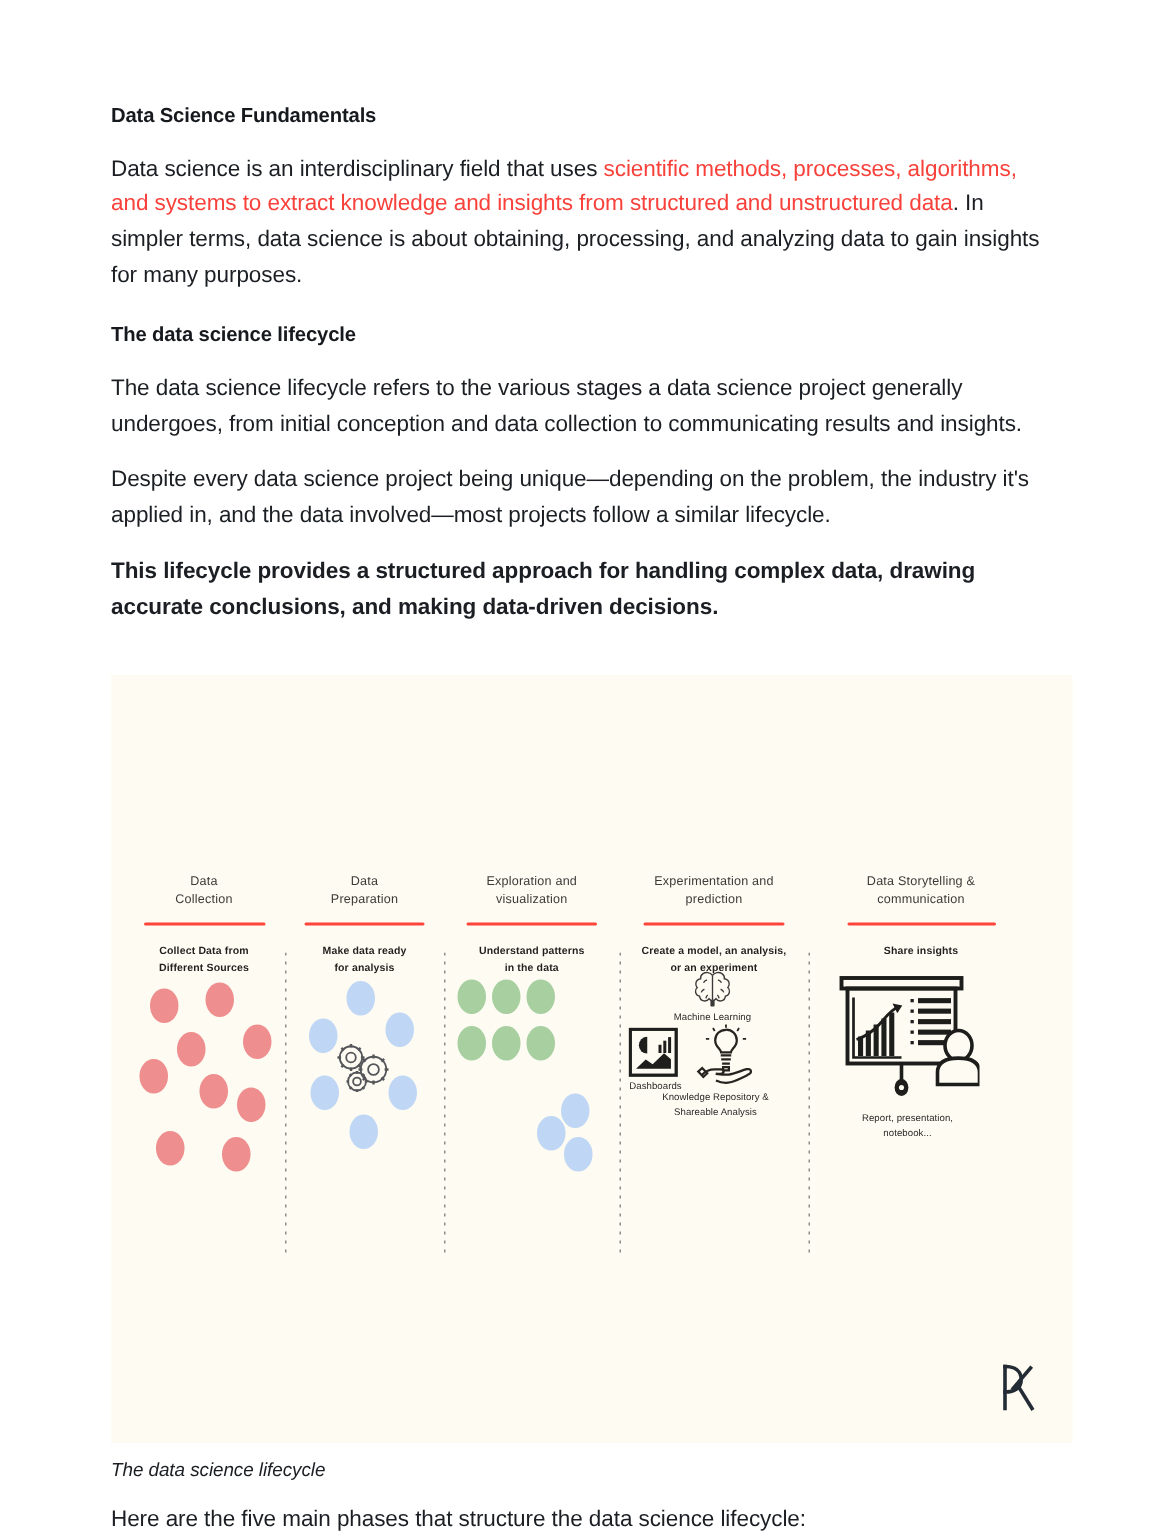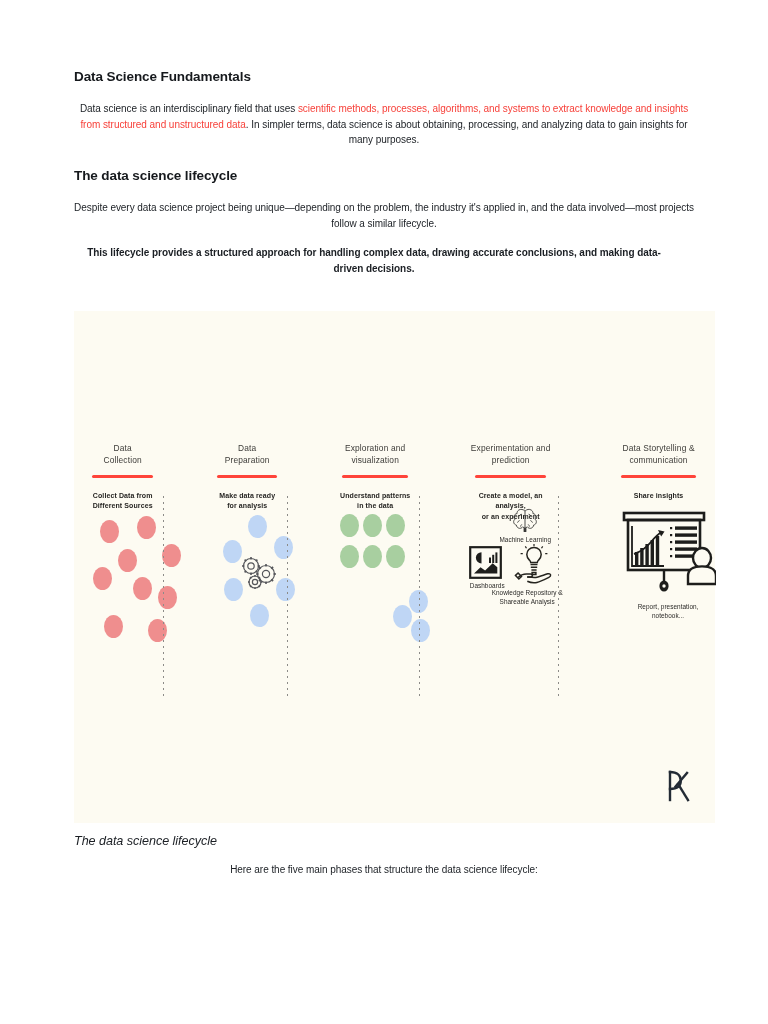--- a/index.html
+++ b/index.html
@@ -29,27 +29,26 @@
   }
   h2.sec-head {
     font-size: 13.5px;
     font-weight: bold;
     color: #16191d;
     letter-spacing: -0.1px;
     margin: 19px 0 0 0;
     line-height: 1.4;
   }
   p.body {
-    font-size: 10px;
+    font-size: 15px;
     color: #1b1f24;
     line-height: 1.57;
     margin: 14px 0 0 0;
     max-width: 620px;
     letter-spacing: -0.05px;
-    text-align: center;
   }
   p.body.narrow { max-width: 600px; font-weight: bold; }
   .link-red { color: #f7413a; }
 
   p.caption {
     font-size: 12.6px;
     font-style: italic;
     color: #1b1f24;
     margin: 11px 0 0 0;
     letter-spacing: -0.05px;
@@ -68,21 +67,20 @@
     left: 0; top: 0; right: 0; bottom: 0;
   }
 
   .cols {
     position: absolute;
     left: 8px;
     top: 129px;
     width: 633px;
     height: 260px;
     display: flex;
-    gap: 44px;
   }
   .col {
     position: relative;
     height: 100%;
   }
   .col-0 { width: 108px; }
   .col-1 { width: 106px; }
   .col-2 { width: 117px; }
   .col-3 { width: 126px; }
   .col-4 { width: 150px; }
@@ -168,20 +166,21 @@
 
 <div class="page">
 
   <h1 class="doc-title">Data Science Fundamentals</h1>
 
 
   <p class="body"><span>Data science is an interdisciplinary field that uses </span><span class="link-red">scientific methods, processes, algorithms, and systems to extract knowledge and insights from structured and unstructured data</span><span>. In simpler terms, data science is about obtaining, processing, and analyzing data to gain insights for many purposes.</span></p>
 
   <h2 class="sec-head">The data science lifecycle</h2>
 
+  <p class="body">The data science lifecycle refers to the various stages a data science project generally undergoes, from initial conception and data collection to communicating results and insights.</p>
   <p class="body">Despite every data science project being unique—depending on the problem, the industry it's applied in, and the data involved—most projects follow a similar lifecycle.</p>
   <p class="body narrow">This lifecycle provides a structured approach for handling complex data, drawing accurate conclusions, and making data-driven decisions.</p>
 
   <div class="figure">
     <div class="info-inner">
 
       <div class="cols">
 
         <div class="col col-0">
           <div class="col-title">

